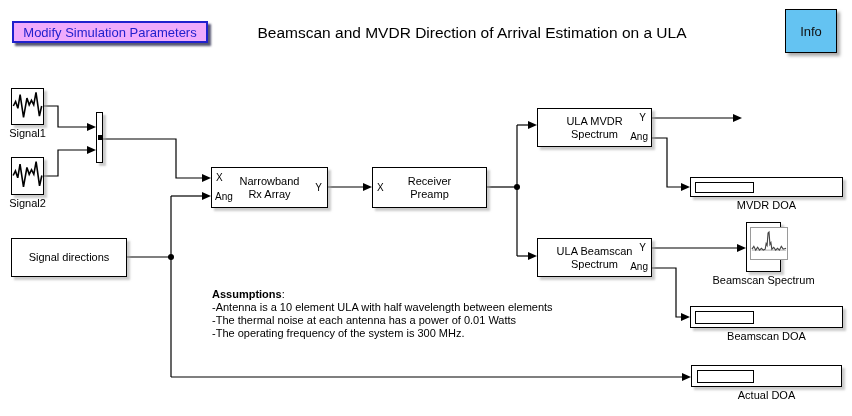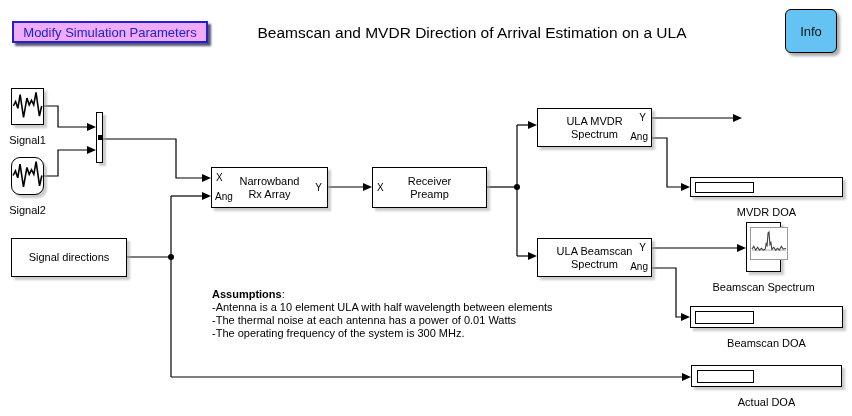--- a/index.html
+++ b/index.html
@@ -9,21 +9,21 @@
   }
   #wires{position:absolute;left:0;top:0;width:852px;height:416px;}
 
   .blk{
     position:absolute;background:#fff;border:1.2px solid #000;
     box-shadow:3px 3px 2px rgba(160,160,160,0.55);
     box-sizing:border-box;
   }
   .blk .caption{
     position:absolute;top:100%;left:50%;transform:translateX(-50%);
-    margin-top:10px;white-space:nowrap;font-size:11px;color:#000;text-align:center;
+    margin-top:3px;white-space:nowrap;font-size:11px;color:#000;text-align:center;
   }
   .ctr{
     display:flex;flex-direction:column;align-items:center;justify-content:center;
     width:100%;height:100%;font-size:11px;line-height:13px;text-align:center;
   }
   .port{position:absolute;font-size:10px;line-height:10px;}
   .p-x-top{left:4px;top:5px;}
   .p-ang-bot{left:3px;bottom:5px;}
   .p-y-right{right:5px;top:50%;transform:translateY(-50%);}
   .p-x-mid{left:4px;top:50%;transform:translateY(-50%);}
@@ -40,21 +40,21 @@
   }
 
   #modify-btn{
     position:absolute;left:12px;top:21px;width:196px;height:22px;
     background:#f0abfc;border:2px solid #2121cd;box-sizing:border-box;
     color:#2121cd;font-size:13px;display:flex;align-items:center;justify-content:center;
     box-shadow:3px 3px 2px rgba(45,45,80,0.8);white-space:nowrap;cursor:pointer;
   }
   #info-btn{
     position:absolute;left:785px;top:9px;width:52px;height:44px;
-    border:1.5px solid #000;box-sizing:border-box;border-radius:6px;
+    border:1.5px solid #000;box-sizing:border-box;border-radius:0;
     font-size:13px;display:flex;align-items:center;justify-content:center;
     box-shadow:3px 3px 3px rgba(150,150,150,0.8);cursor:pointer;color:#111;
   }
   #diagram-title{
     position:absolute;left:472px;top:24px;transform:translateX(-50%);
     font-size:15.5px;font-weight:normal;white-space:nowrap;
   }
   #assumptions{
     position:absolute;left:212px;top:288px;font-size:11px;line-height:13px;color:#000;
   }
@@ -113,21 +113,21 @@
   <div id="diagram-title">Beamscan and MVDR Direction of Arrival Estimation on a ULA</div>
   <div id="info-btn" style="background: rgb(100, 195, 242);">Info</div>
 
   <div class="blk" style="left:11px;top:88px;width:33px;height:37px;">
     <svg width="31" height="34" viewBox="0 0 27 30" style="display:block">
       <polyline points="1,15 3,11 5,17 7,5 10,25 13,8 15,14 17,10 19,14 21,3 24,24 26,15" fill="none" stroke="#000" stroke-width="1.4"></polyline>
     </svg>
     <div class="caption">Signal1</div>
   </div>
 
-  <div class="blk" style="left:11px;top:157px;width:33px;height:38px;border-radius:9px;">
+  <div class="blk" style="left:11px;top:157px;width:33px;height:38px;">
     <svg width="31" height="35" viewBox="0 0 27 30" style="display:block">
       <polyline points="1,15 3,11 5,17 7,5 10,25 13,8 15,14 17,10 19,14 21,3 24,24 26,15" fill="none" stroke="#000" stroke-width="1.4"></polyline>
     </svg>
     <div class="caption">Signal2</div>
   </div>
 
   <div class="blk" style="left:96px;top:112px;width:7px;height:51px;">
     <div class="mux-out-dot" style="left:auto;right:-1px;"></div>
   </div>
 

